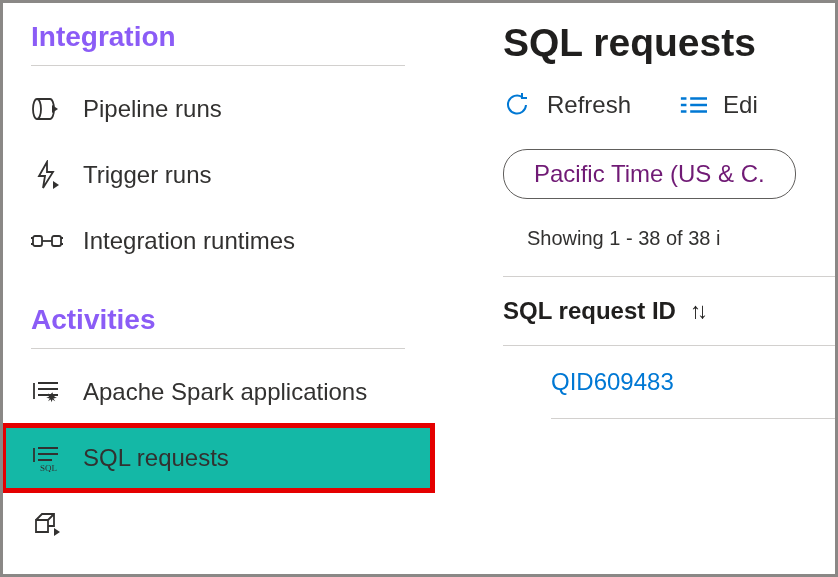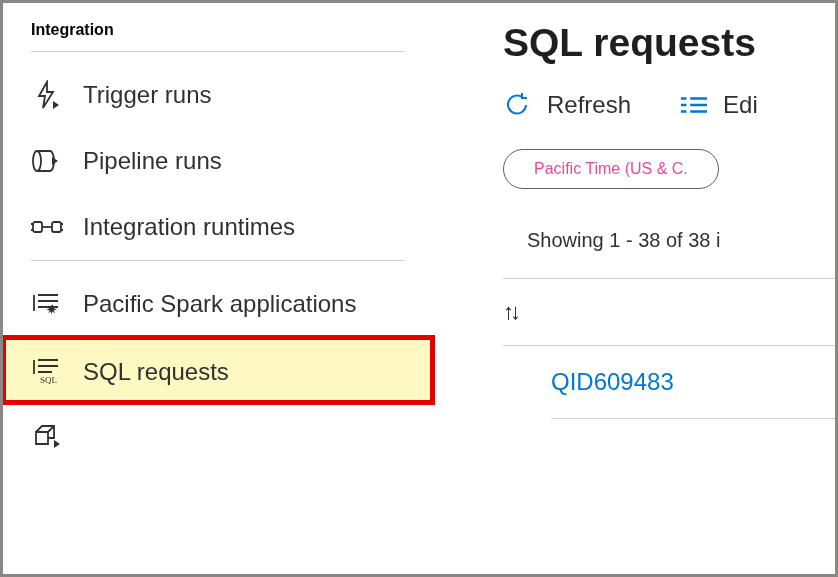--- a/index.html
+++ b/index.html
@@ -16,23 +16,23 @@
     display: flex;
     overflow: hidden;
   }
   .sidebar {
     width: 430px;
     padding: 18px 0 0 0;
     flex: 0 0 auto;
   }
   .section-header {
     font-weight: 600;
-    font-size: 16px;
+    font-size: 28px;
     padding: 0 28px 12px 28px;
-    color: #000000;
+    color: #8b5cf6;
   }
   .section-divider {
     height: 1px;
     background: #d2d0ce;
     margin: 0 28px 10px 28px;
   }
   .nav-item {
     display: flex;
     align-items: center;
     padding: 17px 28px;
@@ -43,24 +43,23 @@
   }
   .nav-item .icon {
     width: 32px;
     height: 32px;
     flex: 0 0 32px;
     display: flex;
     align-items: center;
     justify-content: center;
   }
   .nav-item.selected {
-    background: #fef9c3;
+    background: #14b8a6;
     outline: 5px solid #e40000;
     outline-offset: -3px;
-    align-items: flex-end;
   }
   .section-header.activities {
     padding-top: 30px;
   }
   .main {
     flex: 1;
     padding: 18px 0 0 70px;
     border-left: none;
     position: relative;
     min-width: 0;
@@ -91,24 +90,24 @@
   .tool-btn .ticon {
     width: 28px;
     height: 28px;
     display:flex;align-items:center;justify-content:center;
   }
   .pill {
     display: inline-block;
     border: 1.5px solid #605e5c;
     border-radius: 24px;
     padding: 10px 30px;
-    font-size: 16px;
-    color: #ec4899;
-    white-space: nowrap;
-    margin-bottom: 36px;
+    font-size: 24px;
+    color: #701a75;
+    white-space: nowrap;
+    margin-bottom: 24px;
   }
   .result-count {
     font-size: 20px;
     color: #323130;
     padding: 4px 0 26px 24px;
     white-space: nowrap;
   }
   .col-header {
     border-top: 1.5px solid #d2d0ce;
     border-bottom: 1.5px solid #d2d0ce;
@@ -138,61 +137,62 @@
 
 <div class="frame">
 
   <div class="sidebar">
 
     <div class="section-header">Integration</div>
     <div class="section-divider"></div>
 
     <div class="nav-item">
       <span class="icon">
-        <svg width="28" height="30" viewBox="0 0 28 30" fill="none" stroke="#323130" stroke-width="1.8">
-          <path d="M14 2 L6 16 L12 16 L10 28 L20 12 L14 12 Z"></path>
-          <path d="M20 21 L26 25 L20 29 Z" fill="#323130" stroke="none"></path>
-        </svg>
-      </span>
-      <span>Trigger runs</span>
-    </div>
-
-    <div class="nav-item">
-      <span class="icon">
         <svg width="30" height="26" viewBox="0 0 30 26" fill="none" stroke="#323130" stroke-width="1.8">
           <ellipse cx="5" cy="13" rx="4" ry="10"></ellipse>
           <path d="M5 3 L18 3 A4 10 0 0 1 18 23 L5 23"></path>
           <path d="M20 9 L26 13 L20 17 Z" fill="#323130" stroke="none"></path>
         </svg>
       </span>
       <span>Pipeline runs</span>
+    </div>
+
+    <div class="nav-item">
+      <span class="icon">
+        <svg width="28" height="30" viewBox="0 0 28 30" fill="none" stroke="#323130" stroke-width="1.8">
+          <path d="M14 2 L6 16 L12 16 L10 28 L20 12 L14 12 Z"></path>
+          <path d="M20 21 L26 25 L20 29 Z" fill="#323130" stroke="none"></path>
+        </svg>
+      </span>
+      <span>Trigger runs</span>
     </div>
 
     <div class="nav-item">
       <span class="icon">
         <svg width="32" height="22" viewBox="0 0 32 22" fill="none" stroke="#323130" stroke-width="1.8">
           <rect x="2" y="6" width="9" height="10" rx="2"></rect>
           <rect x="21" y="6" width="9" height="10" rx="2"></rect>
           <path d="M11 11 L21 11"></path>
           <path d="M2 8 L0 8 M2 14 L0 14 M30 8 L32 8 M30 14 L32 14"></path>
         </svg>
       </span>
       <span>Integration runtimes</span>
     </div>
 
+    <div class="section-header activities">Activities</div>
     <div class="section-divider"></div>
 
     <div class="nav-item">
       <span class="icon">
         <svg width="30" height="26" viewBox="0 0 30 26" fill="none" stroke="#323130" stroke-width="1.8">
           <path d="M2 4 L2 20 M6 4 L26 4 M6 10 L26 10 M6 16 L26 16"></path>
           <path d="M20 18 l2 2 l3 -3 l1 4 l3 -2 l-2 3 l3 1 l-4 1 l2 3 l-3 -2 l-1 3 l-1 -3 l-3 2 l2 -3 l-4 -1 l3 -1 Z" fill="#323130" stroke="none" transform="translate(-2,-2) scale(0.9)"></path>
         </svg>
       </span>
-      <span>Pacific Spark applications</span>
+      <span>Apache Spark applications</span>
     </div>
 
     <div class="nav-item selected">
       <span class="icon">
         <svg width="30" height="28" viewBox="0 0 30 28" fill="none" stroke="#323130" stroke-width="1.8">
           <path d="M2 4 L2 18 M6 4 L26 4 M6 10 L26 10 M6 16 L20 16"></path>
           <text x="8" y="27" font-size="9" font-family="Segoe UI" fill="#323130" stroke="none">SQL</text>
         </svg>
       </span>
       <span>SQL requests</span>
@@ -234,20 +234,21 @@
       </div>
     </div>
 
     <div class="pill">
       <span>Pacific Time (US &amp; C.</span>
     </div>
 
     <div class="result-count">Showing 1 - 38 of 38 i</div>
 
     <div class="col-header">
+      <span>SQL request ID</span>
       <span class="sort-arrows">↑↓</span>
     </div>
 
     <div class="row">
       <a>QID609483</a>
     </div>
 
   </div>
 </div>
 

